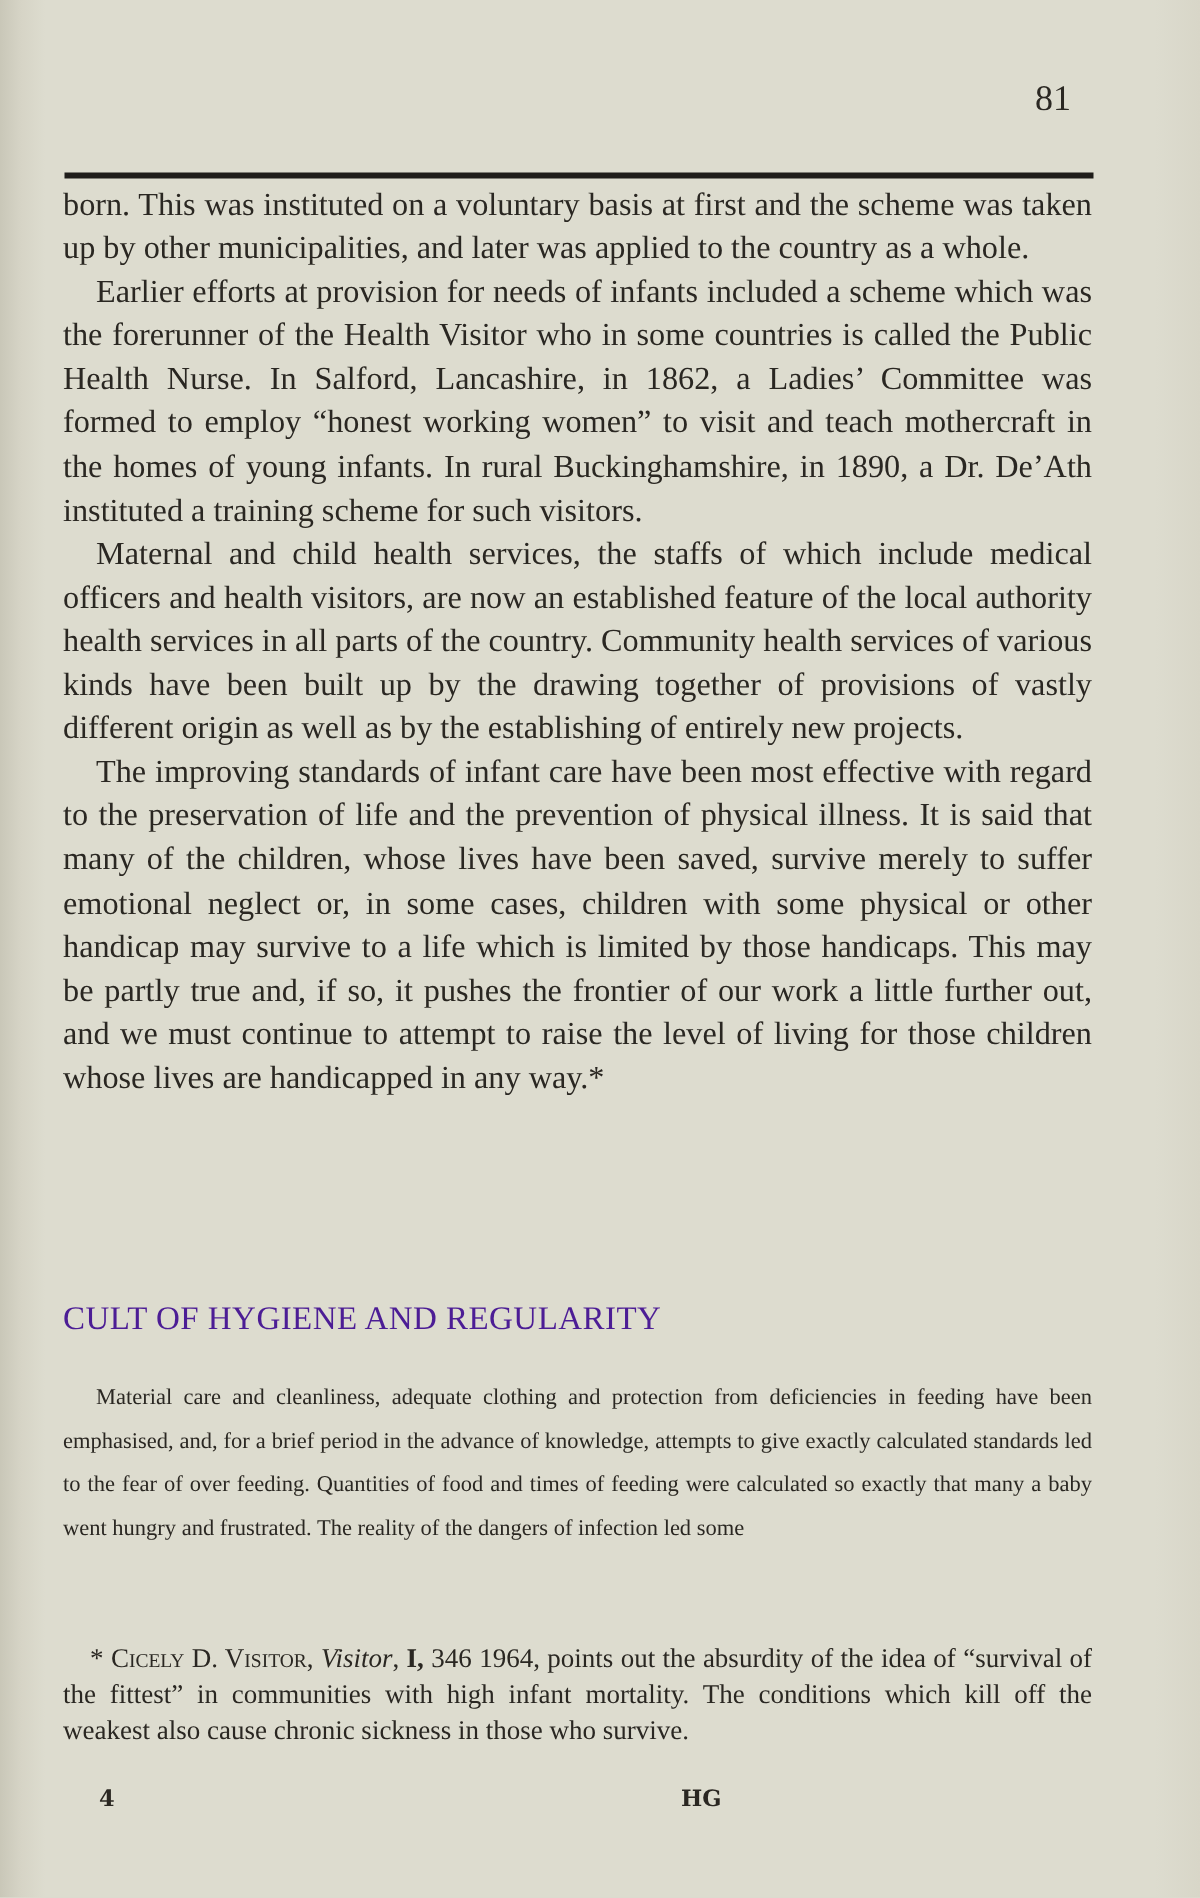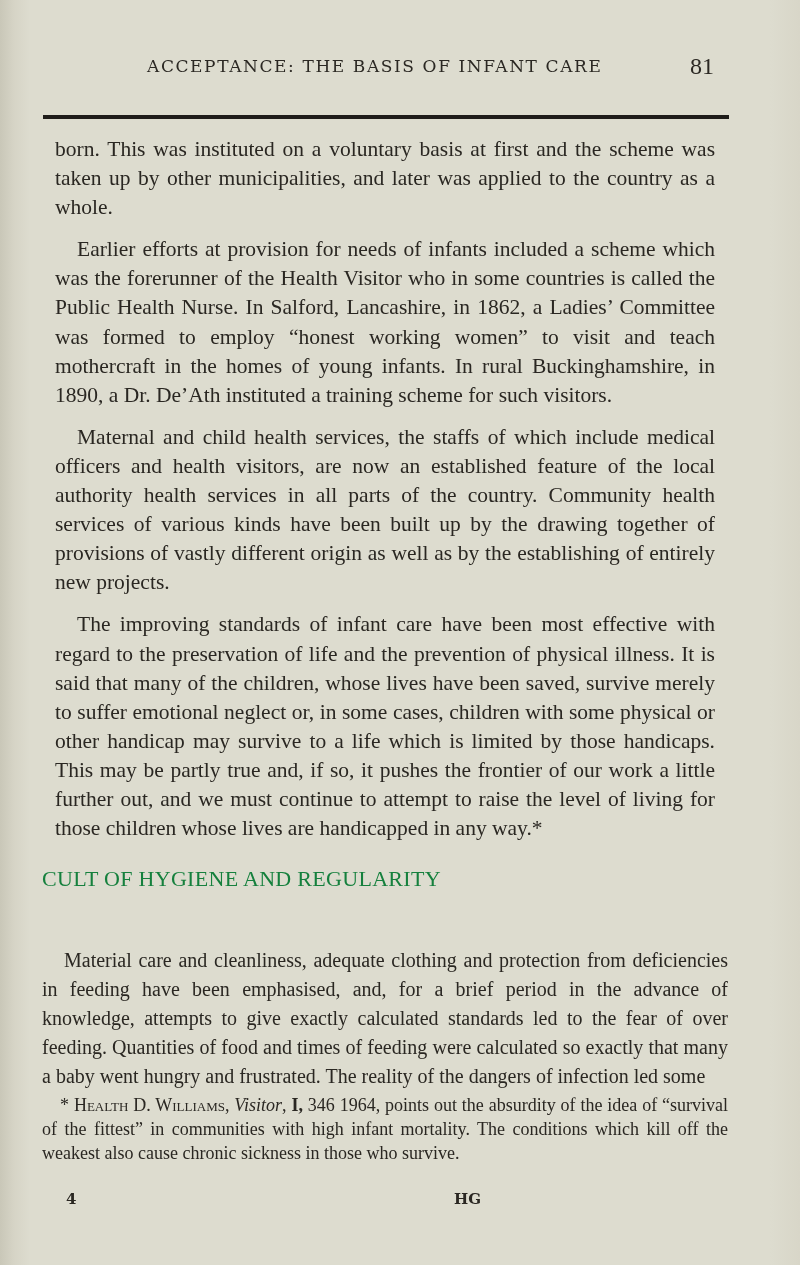--- a/index.html
+++ b/index.html
@@ -58,40 +58,40 @@
   .body-text {
     position: absolute;
     left: 42px;
     width: 686px;
     top: 122px;
     font-size: 21.5px;
     line-height: 29.1px;
     text-align: justify;
   }
   .body-text p {
-    margin: 13px;
+    margin: 0;
     text-indent: 0;
   }
   .body-text p.indent {
     text-indent: 22px;
   }
   .section-heading {
     position: absolute;
     left: 42px;
     top: 866px;
     font-size: 22px;
     letter-spacing: 0.3px;
-    color: #15803d;
+    color: #4c1d95;
   }
   .section-text {
     position: absolute;
     left: 42px;
     width: 686px;
-    top: 946px;
-    font-size: 20px;
+    top: 918px;
+    font-size: 15px;
     line-height: 29px;
     text-align: justify;
   }
   .section-text p {
     margin: 0;
     text-indent: 22px;
   }
   .footnote {
     position: absolute;
     left: 42px;
@@ -125,36 +125,35 @@
     font-family: "DejaVu Serif", serif;
     margin-left: 37px;
   }
 </style>
 </head>
 <body>
 
 <div class="page-bg"></div>
 
 <div class="running-head">
-  <span class="running-title">ACCEPTANCE: THE BASIS OF INFANT CARE</span>
   <span class="page-number">81</span>
 </div>
 <div class="head-rule"></div>
 
 <div class="body-text">
   <p>born. This was instituted on a voluntary basis at first and the scheme was taken up by other municipalities, and later was applied to the country as a whole.</p>
   <p class="indent">Earlier efforts at provision for needs of infants included a scheme which was the forerunner of the Health Visitor who in some countries is called the Public Health Nurse. In Salford, Lancashire, in 1862, a Ladies’ Committee was formed to employ “honest working women” to visit and teach mothercraft in the homes of young infants. In rural Buckinghamshire, in 1890, a Dr. De’Ath instituted a training scheme for such visitors.</p>
   <p class="indent">Maternal and child health services, the staffs of which include medical officers and health visitors, are now an established feature of the local authority health services in all parts of the country. Community health services of various kinds have been built up by the drawing together of provisions of vastly different origin as well as by the establishing of entirely new projects.</p>
   <p class="indent">The improving standards of infant care have been most effective with regard to the preservation of life and the prevention of physical illness. It is said that many of the children, whose lives have been saved, survive merely to suffer emotional neglect or, in some cases, children with some physical or other handicap may survive to a life which is limited by those handicaps. This may be partly true and, if so, it pushes the frontier of our work a little further out, and we must continue to attempt to raise the level of living for those children whose lives are handicapped in any way.*</p>
 </div>
 
 <div class="section-heading">CULT OF HYGIENE AND REGULARITY</div>
 
 <div class="section-text">
   <p>Material care and cleanliness, adequate clothing and protection from deficiencies in feeding have been emphasised, and, for a brief period in the advance of knowledge, attempts to give exactly calculated standards led to the fear of over feeding. Quantities of food and times of feeding were calculated so exactly that many a baby went hungry and frustrated. The reality of the dangers of infection led some</p>
 </div>
 
 <div class="footnote">
-  <p><span>*</span> <span class="smallcaps">Health D. Williams</span>, <i>Visitor</i>, <b>I,</b><span> 346 1964, points out the absurdity of the idea of “survival of the fittest” in communities with high infant mortality. The conditions which kill off the weakest also cause chronic sickness in those who survive.</span></p>
+  <p><span>*</span> <span class="smallcaps">Cicely D. Visitor</span>, <i>Visitor</i>, <b>I,</b><span> 346 1964, points out the absurdity of the idea of “survival of the fittest” in communities with high infant mortality. The conditions which kill off the weakest also cause chronic sickness in those who survive.</span></p>
 </div>
 
 <div class="footer-signature">4</div>
 <div class="footer-mark">HG</div>
 
 </body></html>

